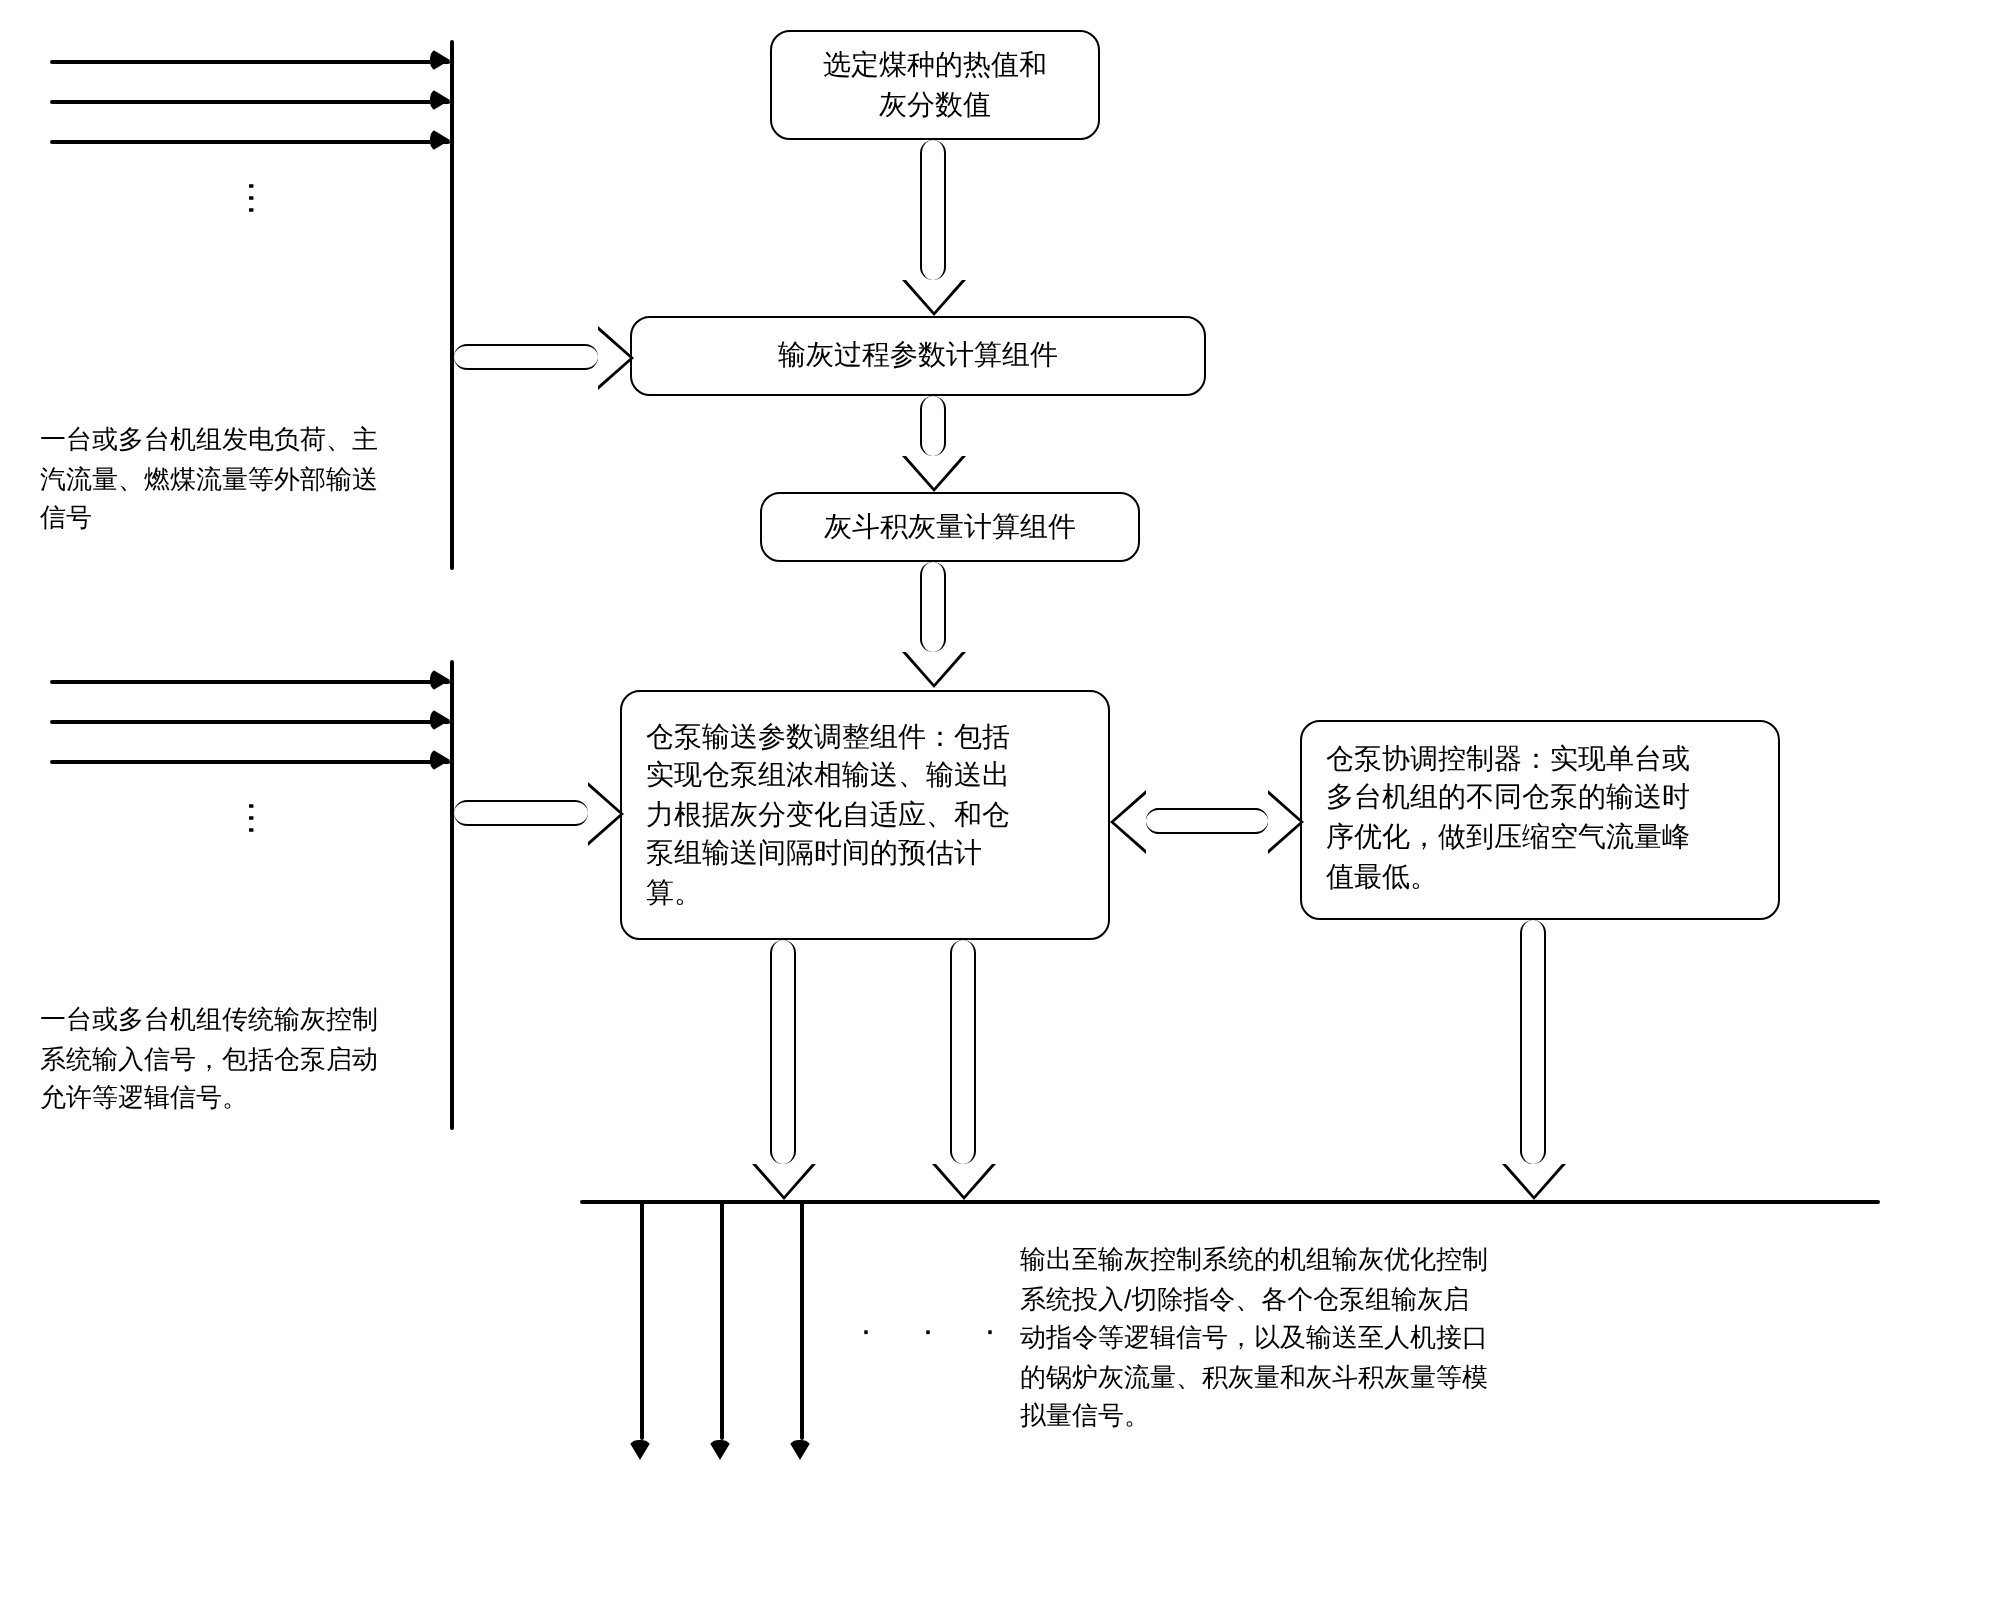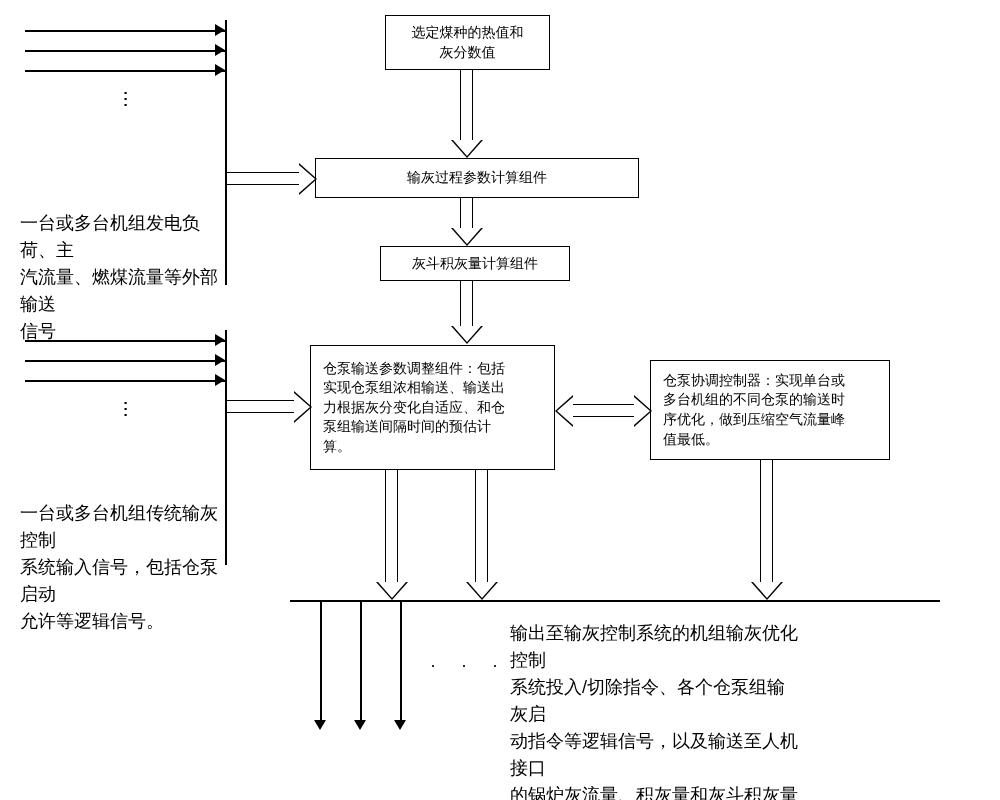--- a/index.html
+++ b/index.html
@@ -1,15 +1,15 @@
 <!DOCTYPE html>
 <html><head>
   <meta charset="utf-8">
   <style>
-    * { box-sizing: border-box; margin: 0; padding: 0; }
+    * { box-sizing: border-box; margin: 0; padding: 0; border-radius: 10px; }
     body {
       font-family: "Microsoft YaHei", "SimSun", sans-serif;
       background: #fff;
       position: relative;
       width: 1000px;
       height: 800px;
     }
     .box {
       position: absolute;
       border: 1.5px solid #000;
@@ -17,21 +17,21 @@
       display: flex;
       align-items: center;
       justify-content: center;
       text-align: center;
       padding: 6px 10px;
       font-size: 14px;
       line-height: 1.4;
     }
     .label {
       position: absolute;
-      font-size: 18px;
+      font-size: 13px;
       line-height: 1.5;
       text-align: left;
     }
     .arrow-head-right {
       position: absolute;
       width: 0; height: 0;
       border-top: 6px solid transparent;
       border-bottom: 6px solid transparent;
       border-left: 10px solid #000;
     }
@@ -140,21 +140,21 @@
 </head>
 <body>
 
 <div class="box" style="left:385px; top:15px; width:165px; height:55px;">
   <span style="white-space:pre-line;">选定煤种的热值和
 灰分数值</span>
 </div>
 
 <div class="hollow-arrow-down" style="left:460px; top:70px; width:13px; height:70px;"></div>
 
-<div class="box" style="left:315px; top:158px; width:324px; height:40px;">
+<div class="box" style="left:315px; top:158px; width:288px; height:40px;">
   <span>输灰过程参数计算组件</span>
 </div>
 
 <div class="hollow-arrow-down" style="left:460px; top:198px; width:13px; height:30px;"></div>
 
 <div class="box" style="left:380px; top:246px; width:190px; height:35px;">
   <span>灰斗积灰量计算组件</span>
 </div>
 
 <div class="hollow-arrow-down" style="left:460px; top:281px; width:13px; height:45px;"></div>

